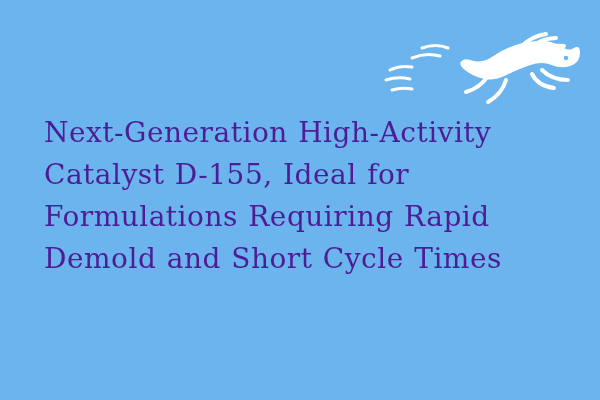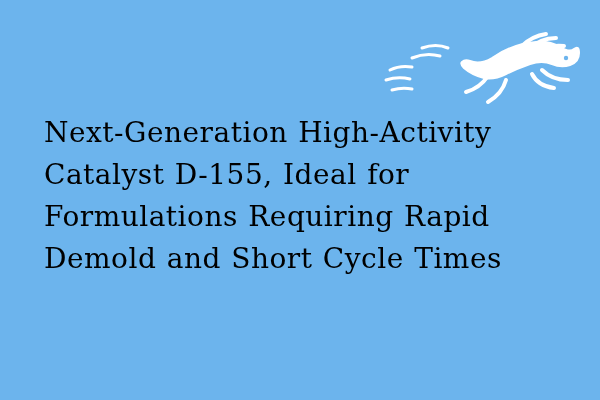--- a/index.html
+++ b/index.html
@@ -62,15 +62,15 @@
       <path d="M124 52 q-4 14 -18 22"></path>
       <path d="M150 46 q6 12 22 14"></path>
       <path d="M160 42 q10 10 26 10"></path>
       <path d="M140 18 q10 -10 24 -12"></path>
       <path d="M146 22 q12 -12 28 -12"></path>
       <path d="M152 26 q14 -10 30 -8"></path>
     </g>
     <circle cx="184" cy="30" r="2.2" fill="#6cb4ed" stroke="none"></circle>
   </svg>
 
-  <div id="title" style="color: #000000;">Next-Generation High-Activity Catalyst D-155, Ideal for Formulations Requiring Rapid Demold and Short Cycle Times</div>
+  <div id="title" style="color: #4c1d95;">Next-Generation High-Activity Catalyst D-155, Ideal for Formulations Requiring Rapid Demold and Short Cycle Times</div>
 
 </div>
 
 </body></html>

